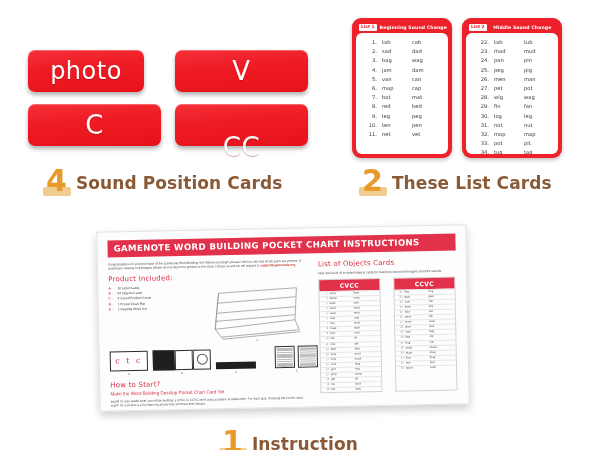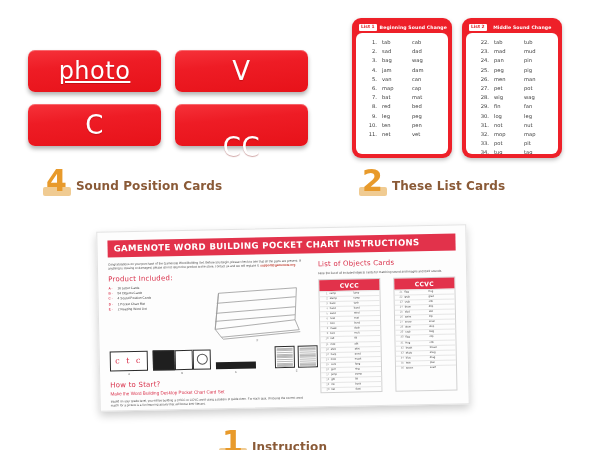--- a/index.html
+++ b/index.html
@@ -22,41 +22,41 @@
     box-shadow:0 3px 4px rgba(0,0,0,.30), inset 0 1px 0 rgba(255,255,255,.28);
     display:flex;align-items:center;justify-content:center;
     color:#fff;
   }
   .sound-card .glyph{
     font-family:"DejaVu Sans", sans-serif;
     font-weight:400;letter-spacing:.5px;
     text-shadow:0 1px 1px rgba(120,0,0,.35);
     line-height:1;
   }
-  .sc-1{left:8px;  top:2px;  width:133px;height:42px;text-decoration:underline;}
+  .sc-1{left:8px;  top:2px;  width:116px;height:42px;}
   .sc-2{left:155px;top:2px;  width:133px;height:42px;}
   .sc-3{left:8px;  top:56px; width:133px;height:42px;}
   .sc-4{left:155px;top:56px; width:133px;height:42px;}
   .sc-1 .glyph{font-size:24px;}
   .sc-2 .glyph{font-size:26px;}
   .sc-3 .glyph{font-size:26px;}
   .sc-4 .glyph{font-size:26px;margin-top:44px;}
 
   
   .caption{position:absolute;display:flex;align-items:flex-end;gap:9px;}
   .caption .num{
     position:relative;font-size:30px;font-weight:700;line-height:.9;
     color:#e89a2b;font-family:"DejaVu Sans", sans-serif;
   }
   .caption .num::after{
     content:"";position:absolute;left:-3px;right:-4px;bottom:-2px;height:9px;
     background:#f0cb92;border-radius:2px;z-index:-1;
   }
   .caption .cap-text{
-    font-size:12px;font-weight:700;color:#8a5a37;letter-spacing:.1px;
+    font-size:17px;font-weight:700;color:#8a5a37;letter-spacing:.1px;
     font-family:"DejaVu Sans", sans-serif;line-height:1;
     padding-bottom:2px;
   }
   .cap-sound{left:46px;top:167px;}
   .cap-word{left:362px;top:167px;}
   .cap-instr{left:222px;top:428px;}
 
   
   .word-cards{position:absolute;left:352px;top:18px;width:230px;height:140px;}
   .word-card{

